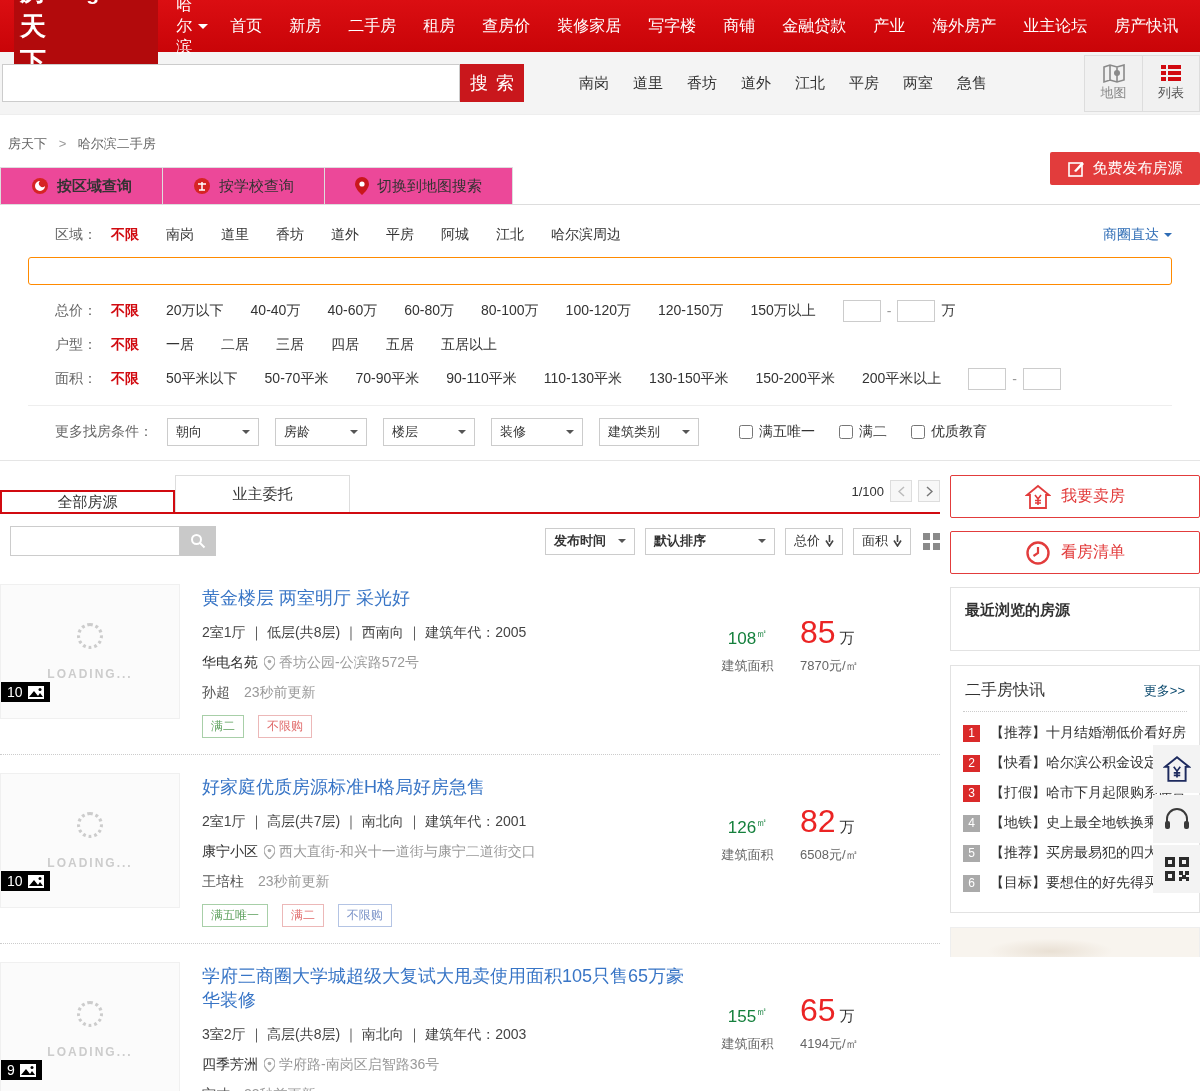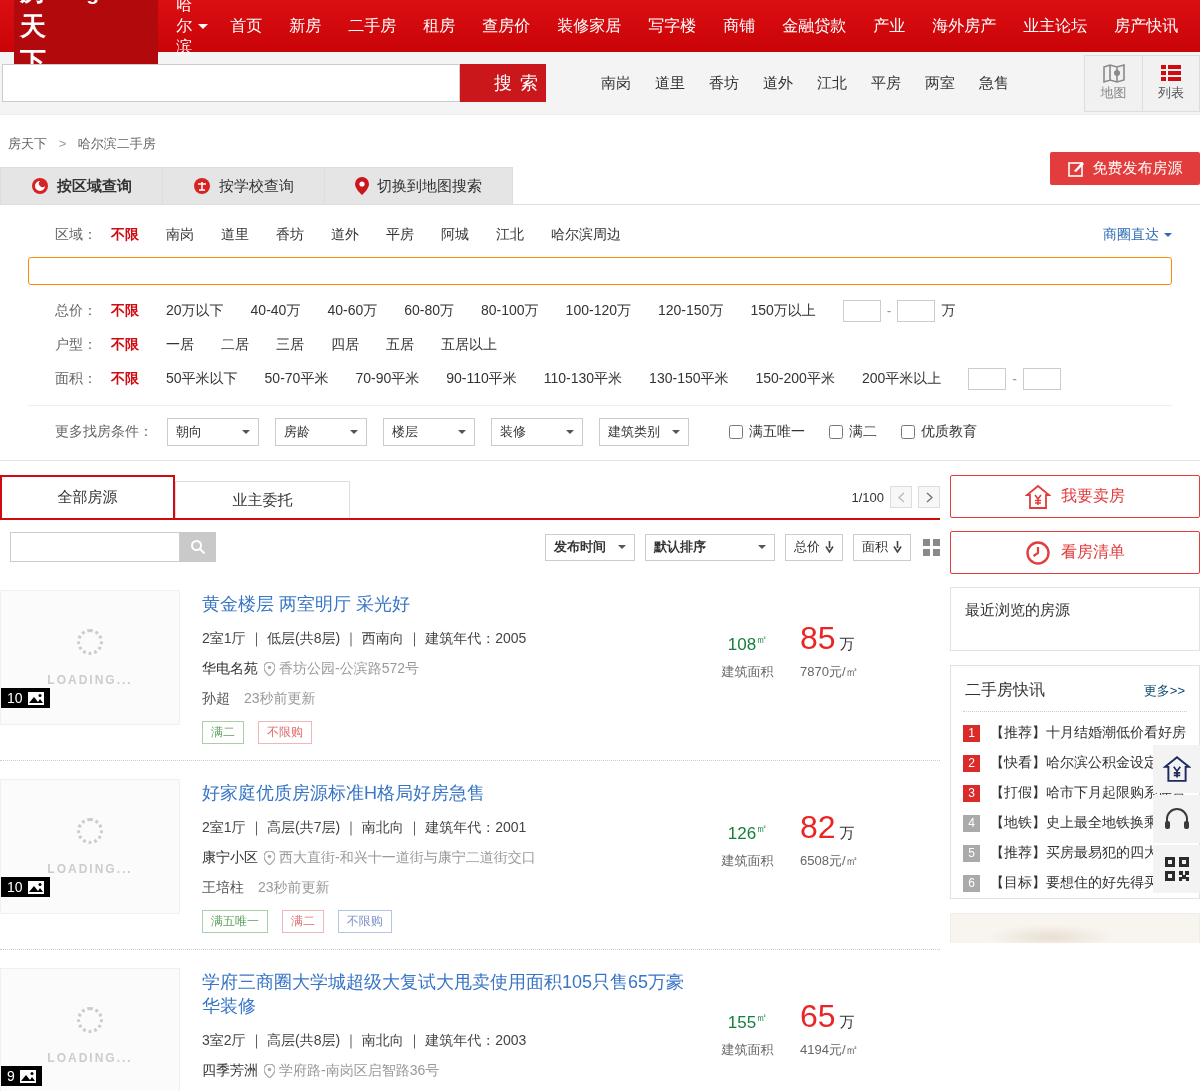--- a/index.html
+++ b/index.html
@@ -13,21 +13,21 @@
   .logo-cn { font-size:26px; font-weight:bold; letter-spacing:1px; }
   .logo-en { font-size:21px; font-weight:bold; margin-left:2px; }
   .city-sel { display:flex; align-items:center; font-size:16px; margin-right:22px; cursor:pointer; }
   .caret-w { width:0;height:0;border:5px solid transparent;border-top-color:#fff;margin:5px 0 0 6px; display:inline-block;}
   .mainmenu { display:flex; flex:1; }
   .mainmenu span { font-size:16px; margin-right:27px; cursor:pointer; white-space:nowrap; }
 
   
   .searchstrip { height:63px; background:#f4f4f4; border-bottom:1px solid #eee; display:flex; align-items:center; padding:0 0 0 2px; }
   .search-input { width:458px; height:38px; border:1px solid #ccc; background:#fff; padding:0 10px; font-size:14px; outline:none; }
-  .search-btn { width:86px; height:38px; background:#c9171c; color:#fff; font-size:18px; border:none; letter-spacing:8px; padding-left:8px; cursor:pointer;text-align:right; }
+  .search-btn { width:64px; height:38px; background:#c9171c; color:#fff; font-size:18px; border:none; letter-spacing:8px; padding-left:8px; cursor:pointer; }
   .quicklinks { margin-left:55px; display:flex; }
   .quicklinks span { font-size:15px; color:#333; margin-right:24px; cursor:pointer; }
   .viewtoggle { margin-left:auto; display:flex; border:1px solid #ddd; background:#f1f1f1; }
   .vt-cell { width:57px; height:55px; display:flex; flex-direction:column; align-items:center; justify-content:center; cursor:pointer; font-size:13px; color:#888; }
   .vt-cell + .vt-cell { border-left:1px solid #ddd; }
   .listbars { width:20px; height:16px; background:
       linear-gradient(#d10a10,#d10a10) 0 0/5px 4px no-repeat,
       linear-gradient(#d10a10,#d10a10) 7px 0/13px 4px no-repeat,
       linear-gradient(#d10a10,#d10a10) 0 6px/5px 4px no-repeat,
       linear-gradient(#d10a10,#d10a10) 7px 6px/13px 4px no-repeat,
@@ -36,21 +36,21 @@
       margin-bottom:3px; }
 
   
   .breadcrumb { padding:20px 0 14px 8px; color:#666; font-size:13px; }
   .breadcrumb .bc-sep { margin:0 8px; color:#999; }
   .publish-btn { position:absolute; top:152px; right:0; width:150px; height:33px; background:#e23c3c; color:#fff; font-size:15px; border:none; border-radius:2px; display:flex; align-items:center; justify-content:center; cursor:pointer; }
   .publish-btn svg { margin-right:8px; }
 
   
   .querytabs { display:flex; border-bottom:1px solid #ddd; }
-  .qtab { height:37px; padding:0 30px; display:flex; align-items:center; border:1px solid #ddd; border-bottom:none; font-size:15px; cursor:pointer; background:#e5e5e5; }
+  .qtab { height:37px; padding:0 30px; display:flex; align-items:center; border:1px solid #ddd; border-bottom:none; font-size:15px; cursor:pointer; background:#ec4899; }
   .qtab + .qtab { border-left:none; }
   .qtab.active { font-weight:bold; }
   .qtab svg { margin-right:8px; }
 
   
   .filterpanel { padding:14px 28px 0 28px; border-bottom:1px solid #e5e5e5; padding-bottom:0; }
   .frow { display:flex; align-items:center; padding:7px 0; position:relative; }
   .flabel { color:#666; margin-right:14px; white-space:nowrap;padding-left:27px; }
   .opts { display:flex; flex-wrap:wrap; align-items:center; }
   .opts span { margin-right:27px; cursor:pointer; color:#333; }
@@ -68,21 +68,21 @@
   .fcheck input { width:14px; height:14px; margin-right:6px; }
 
   
   .main { display:flex; margin-top:14px; }
   .leftcol { width:940px; }
   .rightcol { width:250px; margin-left:10px; }
 
   
   .listtabs { display:flex; align-items:flex-end; border-bottom:2px solid #d10a10; position:relative; }
   .ltab { width:175px; height:37px; display:flex; align-items:center; justify-content:center; font-size:15px; cursor:pointer; border:1px solid #ddd; border-bottom:none; background:#fff; }
-  .ltab.active { border:2px solid #d10a10; border-bottom:none; height:43px;font-family:Liberation Serif, serif; }
+  .ltab.active { border:2px solid #d10a10; border-bottom:none; height:22px;font-family:Liberation Serif, serif; }
   .pager { position:absolute; right:0; bottom:10px; display:flex; align-items:center; font-size:13px; color:#333; }
   .pg-btn { width:22px; height:22px; border:1px solid #ddd; background:#f7f7f7; display:flex; align-items:center; justify-content:center; margin-left:6px; cursor:pointer; color:#bbb; font-size:14px; }
   .pg-btn.next { color:#666; }
 
   
   .listbar { display:flex; align-items:center; padding:12px 0 10px 10px; }
   .ls-input { width:170px; height:30px; border:1px solid #ccc; outline:none; padding:0 8px; }
   .ls-btn { width:36px; height:30px; background:#c9c9c9; border:none; cursor:pointer; display:flex; align-items:center; justify-content:center; }
   .sorts { margin-left:auto; display:flex; align-items:center; }
   .sort-sel { height:27px; border:1px solid #ccc; display:flex; align-items:center; justify-content:space-between; padding:0 8px; margin-right:10px; cursor:pointer; font-size:13px;font-weight:bold; }
@@ -119,22 +119,22 @@
   .lprice { width:140px; text-align:left; padding-top:30px; }
   .price-val { font-size:32px; color:#eb2424; }
   .price-unit { font-size:15px; color:#333; margin-left:4px; }
   .unit-price { font-size:13px; color:#666; margin-top:6px; }
 
   
   .sb-btn { height:43px; border:1px solid #e23c3c; background:#fff; color:#e23c3c; font-size:16px; display:flex; align-items:center; justify-content:center; cursor:pointer; margin-bottom:13px; border-radius:2px; }
   .sb-btn svg { margin-right:10px; }
   .sb-box { border:1px solid #e2e2e2; margin-bottom:14px; background:#fff; }
   .recent-box { padding:13px 14px 30px 14px; }
-  .recent-title { font-size:15px; color:#333; }
-  .news-box { padding:12px 12px 0 12px; }
+  .recent-title { font-size:15px; color:#333;font-weight:bold; }
+  .news-box { padding:12px 12px 14px 12px; }
   .news-head { display:flex; align-items:center; justify-content:space-between; padding:2px 2px 10px 2px; border-bottom:1px dotted #ccc; }
   .news-title { font-size:16px; color:#333; }
   .news-more { font-size:13px; color:#0c4a6e; cursor:pointer; }
   .news-list { padding-top:6px; }
   .news-item { display:flex; align-items:center; padding:6px 0; cursor:pointer; }
   .news-num { width:17px; height:17px; color:#fff; font-size:12px; display:flex; align-items:center; justify-content:center; margin-right:10px; flex:none; }
   .news-item:nth-child(-n+3) .news-num { background:#da2a2a; }
   .news-item:nth-child(n+4) .news-num { background:#aaa; }
   .news-text { font-size:14px; color:#333; white-space:nowrap; }
   .sb-ad { height:30px; background:radial-gradient(ellipse 90px 18px at 40% 80%, #e9e0d4, #f8f4ee 70%); border:1px solid #eee; border-bottom:none; }
@@ -319,21 +319,21 @@
           <span class="caret-g"></span>
         </div>
       <div class="fselect">
           <span>楼层</span>
           <span class="caret-g"></span>
         </div>
       <div class="fselect">
           <span>装修</span>
           <span class="caret-g"></span>
         </div>
-      <div class="fselect" style="width:90px">
+      <div class="fselect" style="width:100px">
           <span>建筑类别</span>
           <span class="caret-g"></span>
         </div>
       <label class="fcheck">
           <input type="checkbox" style="">
           <span>满五唯一</span>
         </label>
       <label class="fcheck">
           <input type="checkbox" style="">
           <span>满二</span>

